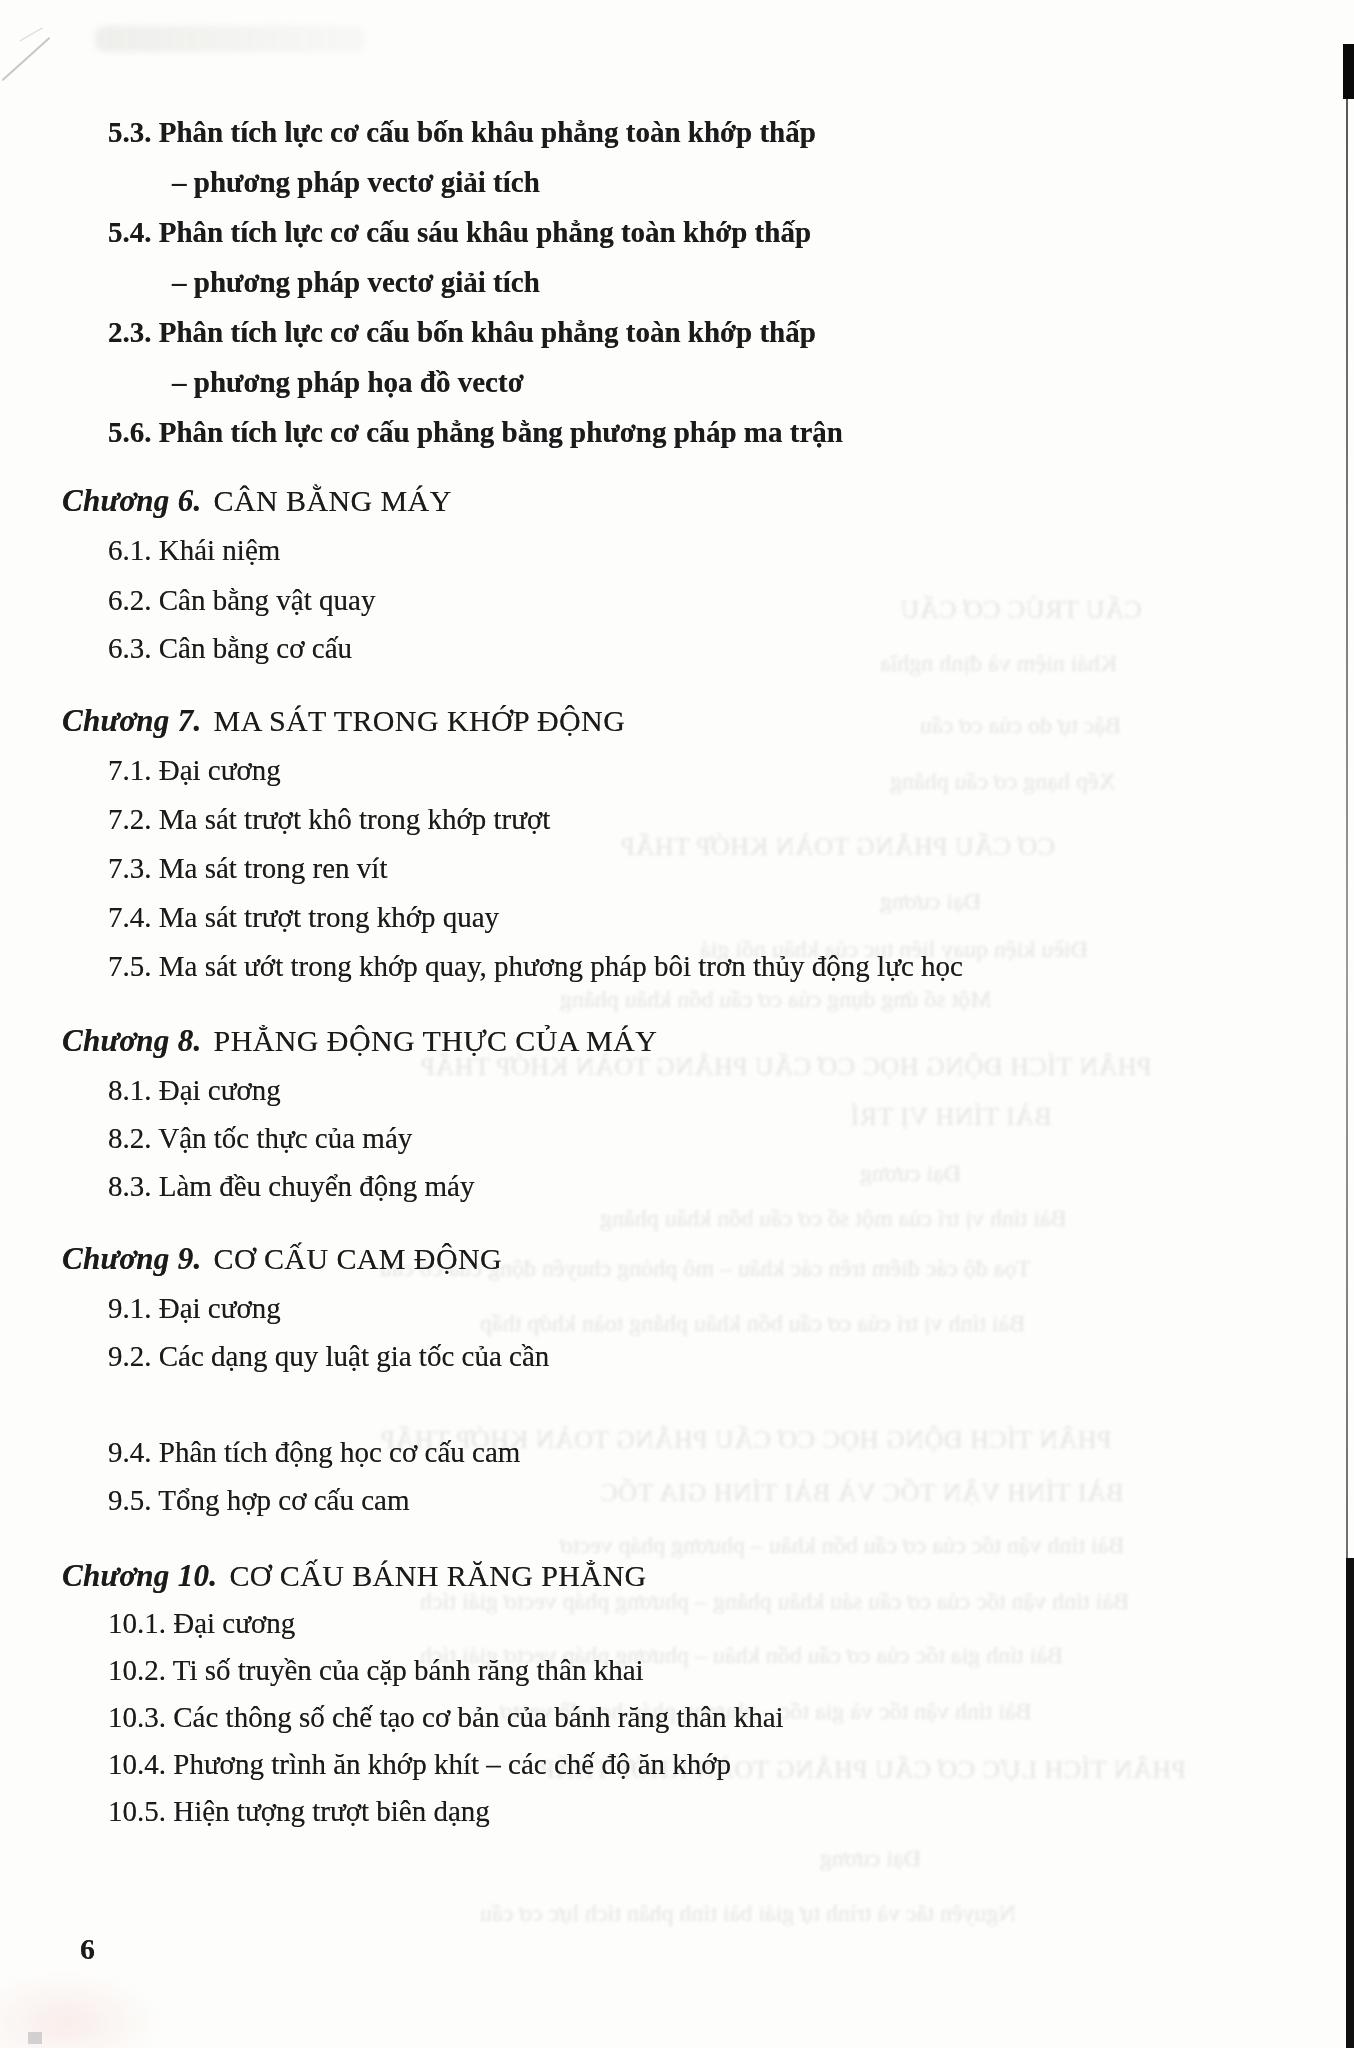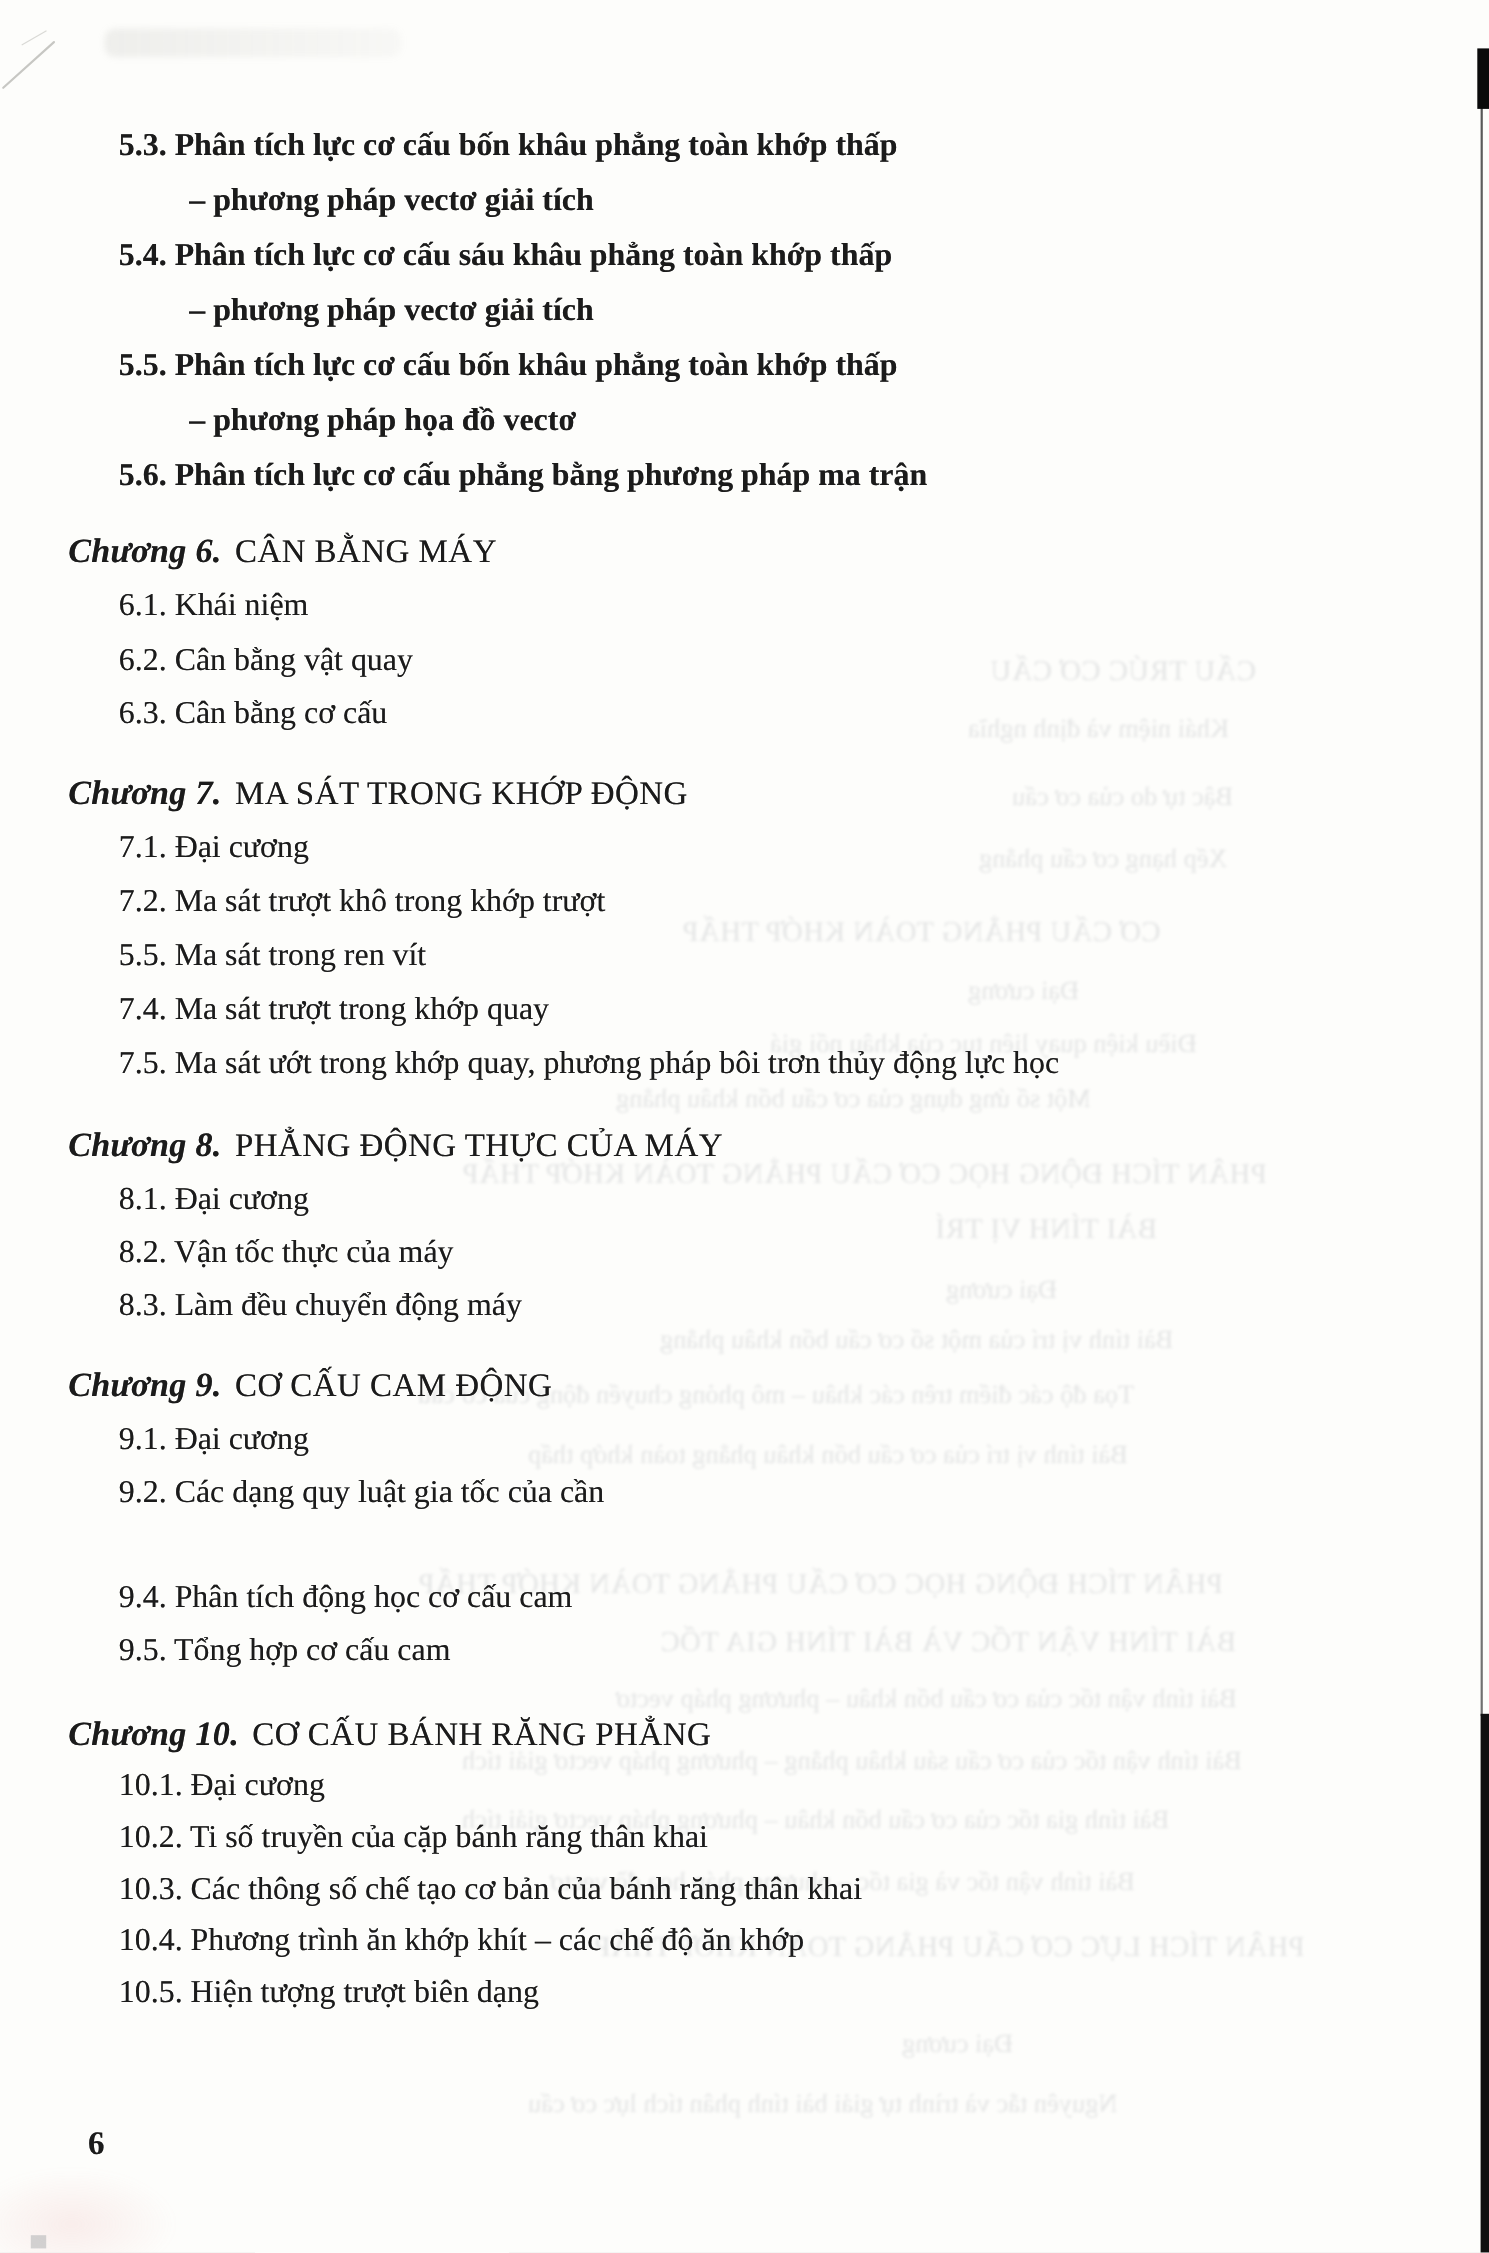--- a/index.html
+++ b/index.html
@@ -88,33 +88,33 @@
     <div class="ghost" style="top:1845px;left:820px;font-size:24px">Đại cương</div>
     <div class="ghost" style="top:1900px;left:480px;font-size:24px">Nguyên tắc và trình tự giải bài tính phân tích lực cơ cấu</div>
   </div>
 
   <main>
 
     <div class="row sec b" style="top:112px"><span class="t">5.3. Phân tích lực cơ cấu bốn khâu phẳng toàn khớp thấp</span></div>
     <div class="row cont b" style="top:162px"><span class="t">– phương pháp vectơ giải tích</span></div>
     <div class="row sec b" style="top:212px"><span class="t">5.4. Phân tích lực cơ cấu sáu khâu phẳng toàn khớp thấp</span></div>
     <div class="row cont b" style="top:262px"><span class="t">– phương pháp vectơ giải tích</span></div>
-    <div class="row sec b" style="top:312px"><span class="t">5.5. Phân tích lực cơ cấu bốn khâu phẳng toàn khớp thấp</span></div>
+    <div class="row sec b" style="top:312px"><span class="t">2.3. Phân tích lực cơ cấu bốn khâu phẳng toàn khớp thấp</span></div>
     <div class="row cont b" style="top:362px"><span class="t">– phương pháp họa đồ vectơ</span></div>
     <div class="row sec b" style="top:412px"><span class="t">5.6. Phân tích lực cơ cấu phẳng bằng phương pháp ma trận</span><span class="pg">115</span></div>
 
     <div class="row chapter" style="top:480px"><span class="chap-prefix">Chương 6.</span><span class="chap-title">CÂN BẰNG MÁY</span></div>
     <div class="row sec" style="top:530px"><span class="t">6.1. Khái niệm</span><span class="pg">120</span></div>
     <div class="row sec" style="top:580px"><span class="t">6.2. Cân bằng vật quay</span><span class="pg">120</span></div>
     <div class="row sec" style="top:628px"><span class="t">6.3. Cân bằng cơ cấu</span><span class="pg">129</span></div>
 
     <div class="row chapter" style="top:700px"><span class="chap-prefix">Chương 7.</span><span class="chap-title">MA SÁT TRONG KHỚP ĐỘNG</span></div>
     <div class="row sec" style="top:750px"><span class="t">7.1. Đại cương</span><span class="pg">132</span></div>
     <div class="row sec" style="top:799px"><span class="t">7.2. Ma sát trượt khô trong khớp trượt</span><span class="pg">138</span></div>
-    <div class="row sec" style="top:848px"><span class="t">5.5. Ma sát trong ren vít</span><span class="pg">144</span></div>
+    <div class="row sec" style="top:848px"><span class="t">7.3. Ma sát trong ren vít</span><span class="pg">144</span></div>
     <div class="row sec" style="top:897px"><span class="t">7.4. Ma sát trượt trong khớp quay</span><span class="pg">147</span></div>
     <div class="row sec" style="top:946px"><span class="t">7.5. Ma sát ướt trong khớp quay, phương pháp bôi trơn thủy động lực học</span><span class="pg">152</span></div>
 
     <div class="row chapter" style="top:1020px"><span class="chap-prefix">Chương 8.</span><span class="chap-title">PHẲNG ĐỘNG THỰC CỦA MÁY</span></div>
     <div class="row sec" style="top:1070px"><span class="t">8.1. Đại cương</span><span class="pg">171</span></div>
     <div class="row sec" style="top:1118px"><span class="t">8.2. Vận tốc thực của máy</span><span class="pg">174</span></div>
     <div class="row sec" style="top:1166px"><span class="t">8.3. Làm đều chuyển động máy</span><span class="pg">181</span></div>
 
     <div class="row chapter" style="top:1238px"><span class="chap-prefix">Chương 9.</span><span class="chap-title">CƠ CẤU CAM ĐỘNG</span></div>
     <div class="row sec" style="top:1288px"><span class="t">9.1. Đại cương</span><span class="pg">188</span></div>

